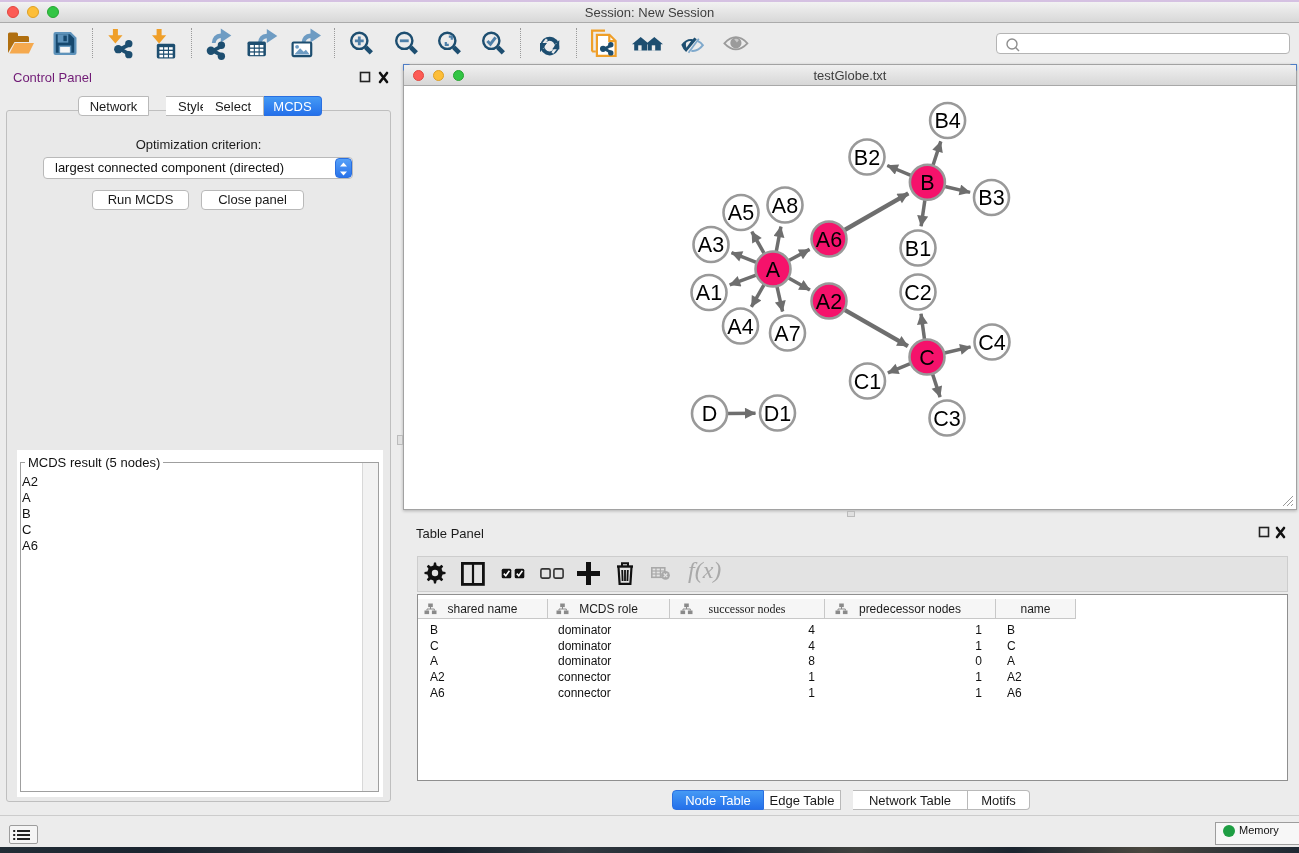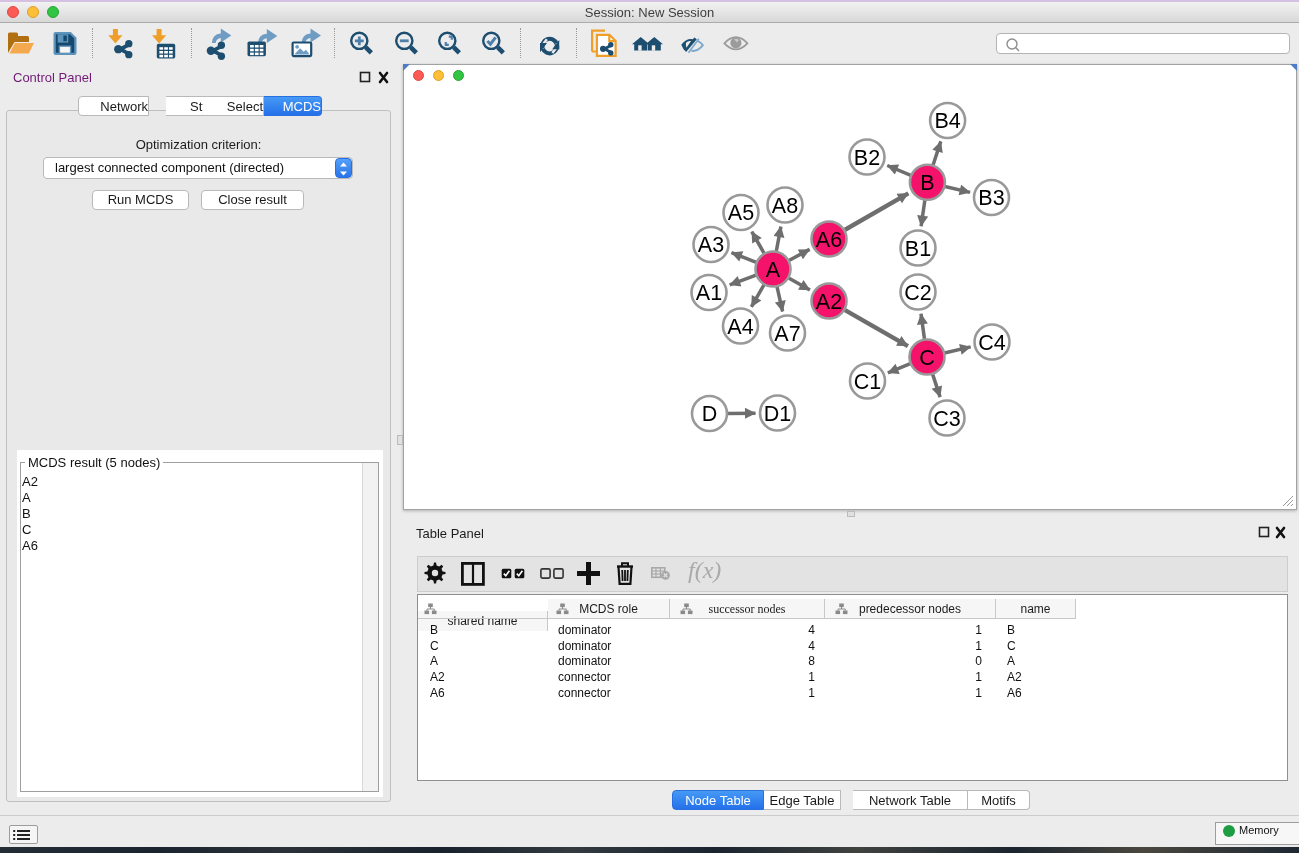--- a/index.html
+++ b/index.html
@@ -9,21 +9,21 @@
 #deskTop{left:0;top:0;width:1299px;height:2px;background:#d5c1e2;}
 #titlebar{left:0;top:2px;width:1299px;height:21px;background:linear-gradient(#f2f2f2,#d8d8d8);border-bottom:1px solid #ababab;}
 #titlebar .title{width:100%;text-align:center;font-size:13px;color:#3e3e3e;padding-top:3px;}
 .tl{border-radius:50%;position:absolute;}
 
 .tsep{position:absolute;top:28px;height:30px;width:0;border-left:1px dotted #9a9a9a;}
 #searchbox{left:996px;top:33px;width:294px;height:21px;background:#fff;border:1px solid #b4b4b4;border-radius:4px;}
 
 #cpTitle{left:13px;top:70px;font-size:13px;color:#701a75;}
 #cpBox{left:6px;top:110px;width:385px;height:692px;background:#e9e9e9;border:1px solid #bfbfbf;border-radius:3px;}
-.tab{position:absolute;top:96px;height:20px;background:#fff;border:1px solid #b9b9b9;font-size:13px;color:#1a1a1a;text-align:right;line-height:19px;}
+.tab{position:absolute;top:96px;height:20px;background:#fff;border:1px solid #b9b9b9;font-size:13px;color:#1a1a1a;text-align:center;line-height:19px;}
 .tabsel{background:linear-gradient(#459af5,#2470ea);color:#fff;border-color:#2a6fe0;}
 #optLabel{left:6px;top:137px;width:385px;text-align:center;font-size:13px;color:#1c1c1c;}
 #combo{left:43px;top:157px;width:310px;height:22px;background:#fff;border:1px solid #b9b9b9;border-radius:4px;font-size:13px;color:#111;line-height:20px;padding-left:11px;}
 #comboBtn{left:335px;top:158px;width:17px;height:20px;background:linear-gradient(#55a0f8,#2a73ea);border-radius:4px;border:1px solid #2a6fe0;}
 .btn{position:absolute;height:20px;background:#fff;border:1px solid #b9b9b9;border-radius:4px;font-size:13px;color:#1a1a1a;text-align:center;line-height:18px;}
 #resWrap{left:17px;top:450px;width:366px;height:347px;background:#fff;}
 #resFs{left:20px;top:462px;width:359px;height:330px;border:1px solid #9f9f9f;}
 #resLegend{left:25px;top:455px;font-size:13px;color:#111;background:#fff;padding:0 3px;}
 #resList{left:22px;top:474px;font-size:13px;color:#111;line-height:16px;}
 #resSb{left:362px;top:463px;width:16px;height:328px;background:#f2f2f2;border-left:1px solid #d8d8d8;}
@@ -234,34 +234,37 @@
 <div class="tab" style="left:166px;width:54px;border-left:none;">Style</div>
 <div class="tab" style="left:203px;width:61px;border-left:none;">Select</div>
 <div class="tab tabsel" style="left:264px;width:58px;border-left:none;border-radius:0 4px 4px 0;">MCDS</div>
 <div class="abs" id="optLabel">Optimization criterion:</div>
 <div class="abs" id="combo">largest connected component (directed)</div>
 <div class="abs" id="comboBtn"><svg width="15" height="20">
       <path d="M7.5 3.5 L11 7.5 L4 7.5 Z" fill="#fff"></path>
       <path d="M7.5 16.5 L11 12.5 L4 12.5 Z" fill="#fff"></path>
     </svg></div>
 <div class="btn" style="left:92px;top:190px;width:97px;">Run MCDS</div>
-<div class="btn" style="left:201px;top:190px;width:103px;">Close result</div>
+<div class="btn" style="left:201px;top:190px;width:103px;">Close panel</div>
 <div class="abs" id="resWrap"></div>
 <div class="abs" id="resFs"></div>
 <div class="abs" id="resLegend">MCDS result (5 nodes)</div>
 <div class="abs" id="resList">A2<br>A<br>B<br>C<br>A6</div>
 <div class="abs" id="resSb"></div>
 
 <div class="abs" id="netwin">
  <svg class="abs" style="left:-1px;top:-1px" width="7" height="7">
       <path d="M0 0 L7 0 L0 7 Z" fill="#4e7dc6"></path>
     </svg>
  <svg class="abs" style="right:-1px;top:-1px" width="7" height="7">
       <path d="M0 0 L7 0 L7 7 Z" fill="#4e7dc6"></path>
     </svg>
+ <div class="abs" id="nettb">
+      <div class="title">testGlobe.txt</div>
+    </div>
  <div class="tl" style="left:9px;top:5px;width:11px;height:11px;background:#fc5b55;border:1px solid #e2463f;"></div>
  <div class="tl" style="left:29px;top:5px;width:11px;height:11px;background:#fdbe38;border:1px solid #dfa023;"></div>
  <div class="tl" style="left:49px;top:5px;width:11px;height:11px;background:#32c544;border:1px solid #27a532;"></div>
  <svg class="abs" id="graphsvg" width="892" height="423" xmlns="http://www.w3.org/2000/svg">
   <defs>
    <marker id="arr" markerUnits="userSpaceOnUse" markerWidth="15" markerHeight="13" refX="11" refY="5.5" orient="auto">
           <path d="M0.5,0 L11.5,5.5 L0.5,11 Z" fill="#6e6e6e"></path>
         </marker>
   </defs>
   <g id="edges" stroke="#6e6e6e">
@@ -430,21 +433,21 @@
 <path d="M6.5 4 L6.5 6 M3 7.5 L3 6 L10.3 6 L10.3 7.5" stroke="#8a8a8a" stroke-width="1" fill="none"></path>
   </svg>
 <svg class="abs" style="z-index:5;left:835px;top:603px" width="13" height="12" xmlns="http://www.w3.org/2000/svg">
 <g fill="#8a8a8a">
       <rect x="4.2" y="0.5" width="4.6" height="3.6"></rect>
       <rect x="0.5" y="7.5" width="4.6" height="3.6"></rect>
       <rect x="7.9" y="7.5" width="4.6" height="3.6"></rect>
     </g>
 <path d="M6.5 4 L6.5 6 M3 7.5 L3 6 L10.3 6 L10.3 7.5" stroke="#8a8a8a" stroke-width="1" fill="none"></path>
   </svg>
-<div class="th" style="left:418px;width:130px;margin-top:12px;">shared name</div>
+<div class="th" style="left:418px;width:130px;">shared name</div>
 <div class="th" style="left:548px;width:122px;">MCDS role</div>
 <div class="th" style="left:670px;width:155px;font-family:Liberation Serif, serif;">successor nodes</div>
 <div class="th" style="left:825px;width:171px;">predecessor nodes</div>
 <div class="th" style="left:996px;width:80px;">name</div>
 <div class="abs" style="left:418px;top:618px;width:658px;height:1px;background:#c8c8c8;"></div>
 
 <div id="rows">
 <div class="td" style="left:430px;top:623px;">B</div>
 <div class="td" style="left:558px;top:623px;">dominator</div>
 <div class="td" style="left:700px;top:623px;width:115px;text-align:right;">4</div>

